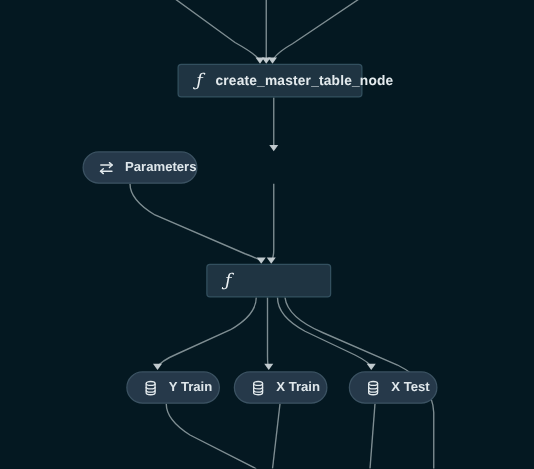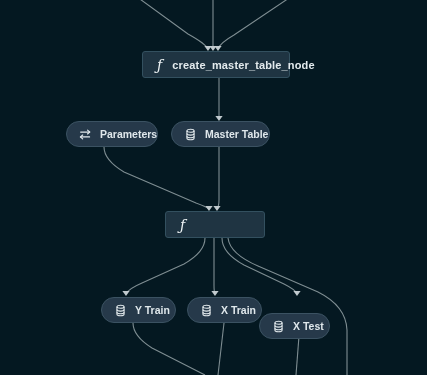--- a/index.html
+++ b/index.html
@@ -149,73 +149,60 @@
           <line x1="2" y1="5" x2="13" y2="5"></line>
           <line x1="2" y1="11" x2="13" y2="11"></line>
           <polyline points="10.5,2.6 13.2,5 10.5,7.4"></polyline>
           <polyline points="4.5,8.6 1.8,11 4.5,13.4"></polyline>
         </g>
       </svg>
     </span>
     <span class="nlabel">Parameters</span>
   </div>
 
-  <div class="dnode" style="left:171px; top:121px; width:99px;">
+
+  <div class="fnode" style="left:165px; top:211px; width:100px;">
+    <span class="fglyph">ƒ</span>
+  </div>
+
+  <div class="dnode" style="left:187px; top:297px; width:75px;">
     <span class="icon-wrap">
       <svg width="13" height="13" viewBox="0 0 16 16">
         <g fill="none" stroke="#e3eaed" stroke-width="1.3">
           <ellipse cx="8" cy="3.4" rx="4.4" ry="1.9"></ellipse>
           <path d="M3.6 3.4 V12.6 C3.6 13.65 5.57 14.5 8 14.5 C10.43 14.5 12.4 13.65 12.4 12.6 V3.4"></path>
           <path d="M3.6 6.9 C3.6 7.95 5.57 8.8 8 8.8 C10.43 8.8 12.4 7.95 12.4 6.9"></path>
           <path d="M3.6 10.1 C3.6 11.15 5.57 12 8 12 C10.43 12 12.4 11.15 12.4 10.1"></path>
         </g>
       </svg>
     </span>
-    <span class="nlabel">Master Table</span>
-  </div>
-
-  <div class="fnode" style="left:165px; top:211px; width:100px;">
-    <span class="fglyph">ƒ</span>
-  </div>
-
-  <div class="dnode" style="left:187px; top:297px; width:75px;">
+    <span class="nlabel">X Train</span>
+  </div>
+
+  <div class="dnode" style="left:101px; top:297px; width:75px;">
     <span class="icon-wrap">
       <svg width="13" height="13" viewBox="0 0 16 16">
         <g fill="none" stroke="#e3eaed" stroke-width="1.3">
           <ellipse cx="8" cy="3.4" rx="4.4" ry="1.9"></ellipse>
           <path d="M3.6 3.4 V12.6 C3.6 13.65 5.57 14.5 8 14.5 C10.43 14.5 12.4 13.65 12.4 12.6 V3.4"></path>
           <path d="M3.6 6.9 C3.6 7.95 5.57 8.8 8 8.8 C10.43 8.8 12.4 7.95 12.4 6.9"></path>
           <path d="M3.6 10.1 C3.6 11.15 5.57 12 8 12 C10.43 12 12.4 11.15 12.4 10.1"></path>
         </g>
       </svg>
     </span>
-    <span class="nlabel">X Train</span>
-  </div>
-
-  <div class="dnode" style="left:101px; top:297px; width:75px;">
+    <span class="nlabel">Y Train</span>
+  </div>
+
+  <div class="dnode" style="left:279px; top:297px; width:71px;">
     <span class="icon-wrap">
       <svg width="13" height="13" viewBox="0 0 16 16">
         <g fill="none" stroke="#e3eaed" stroke-width="1.3">
           <ellipse cx="8" cy="3.4" rx="4.4" ry="1.9"></ellipse>
           <path d="M3.6 3.4 V12.6 C3.6 13.65 5.57 14.5 8 14.5 C10.43 14.5 12.4 13.65 12.4 12.6 V3.4"></path>
           <path d="M3.6 6.9 C3.6 7.95 5.57 8.8 8 8.8 C10.43 8.8 12.4 7.95 12.4 6.9"></path>
           <path d="M3.6 10.1 C3.6 11.15 5.57 12 8 12 C10.43 12 12.4 11.15 12.4 10.1"></path>
         </g>
       </svg>
     </span>
-    <span class="nlabel">Y Train</span>
-  </div>
-
-  <div class="dnode" style="left:259px; top:297px; width:71px;margin-top:16px;">
-    <span class="icon-wrap">
-      <svg width="13" height="13" viewBox="0 0 16 16">
-        <g fill="none" stroke="#e3eaed" stroke-width="1.3">
-          <ellipse cx="8" cy="3.4" rx="4.4" ry="1.9"></ellipse>
-          <path d="M3.6 3.4 V12.6 C3.6 13.65 5.57 14.5 8 14.5 C10.43 14.5 12.4 13.65 12.4 12.6 V3.4"></path>
-          <path d="M3.6 6.9 C3.6 7.95 5.57 8.8 8 8.8 C10.43 8.8 12.4 7.95 12.4 6.9"></path>
-          <path d="M3.6 10.1 C3.6 11.15 5.57 12 8 12 C10.43 12 12.4 11.15 12.4 10.1"></path>
-        </g>
-      </svg>
-    </span>
     <span class="nlabel">X Test</span>
   </div>
 
 </div>
 
 </body></html>

